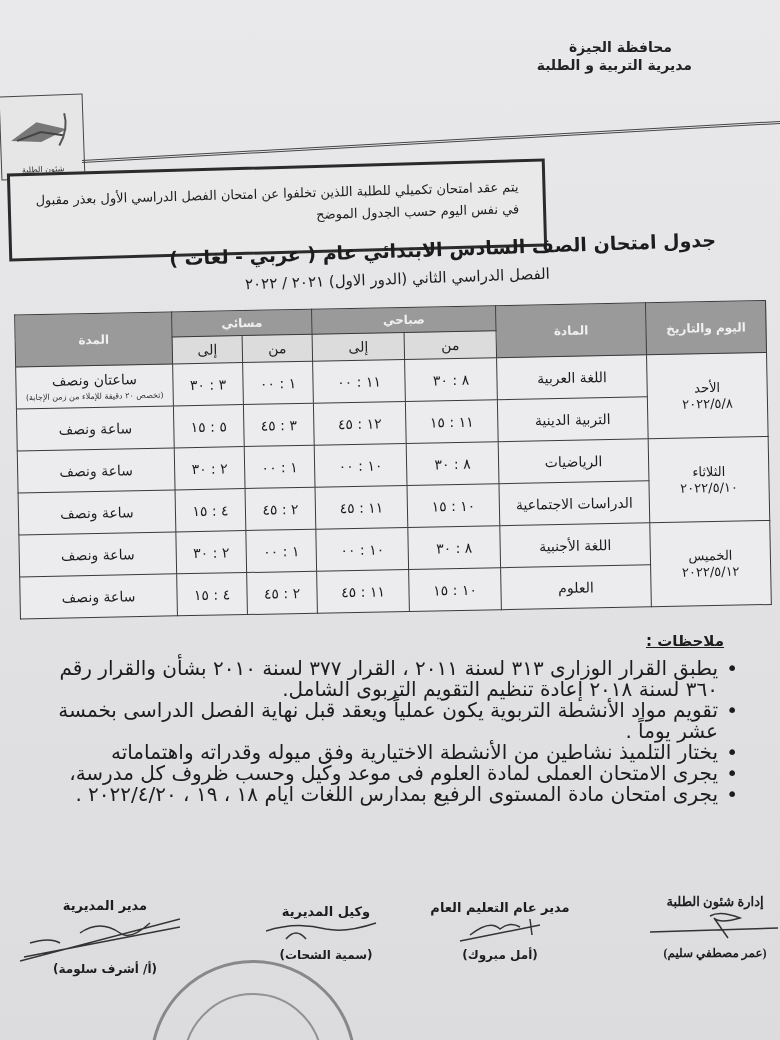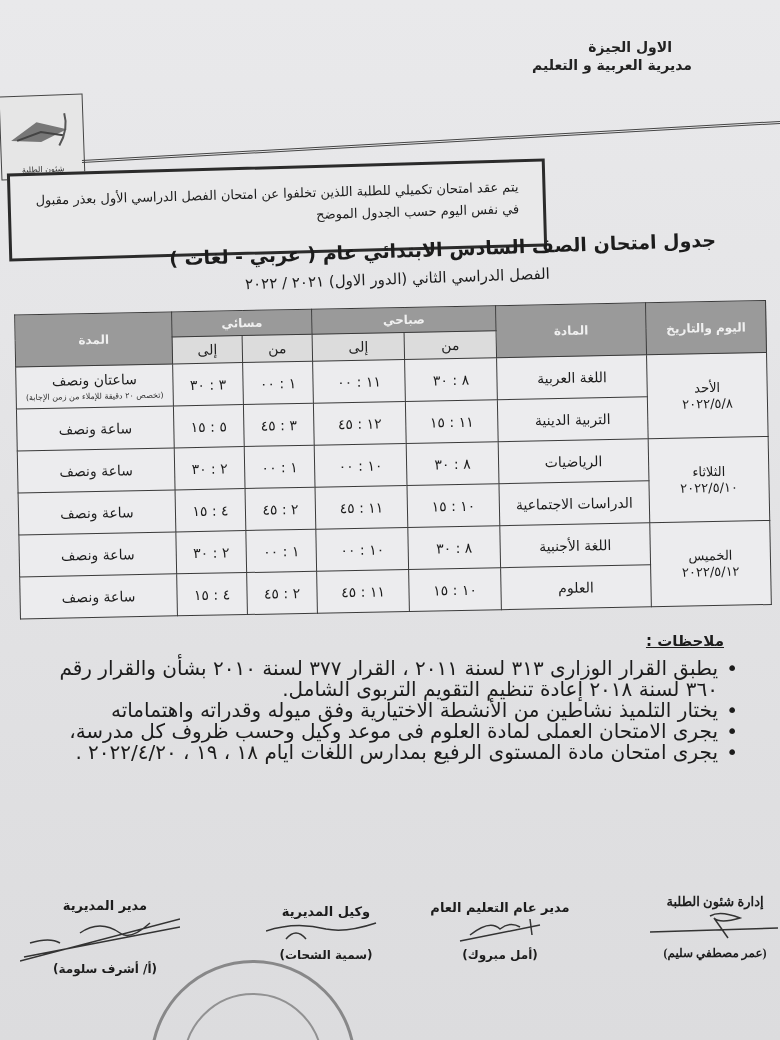--- a/index.html
+++ b/index.html
@@ -37,22 +37,22 @@
   .sig { font-weight:bold; font-size:13px; text-align:center; white-space:nowrap; }
   .sig .name { font-size:12px; margin-top:26px; }
   .stamp { left:150px; top:960px; width:200px; height:200px; border-radius:50%; border:3px solid #444; opacity:.55; }
   .stamp::after { content:""; position:absolute; left:30px; top:30px; right:30px; bottom:30px; border-radius:50%; border:2px solid #555; }
   .scribble path { fill:none; stroke:#333; stroke-width:1.5; }
 </style>
 </head>
 <body>
 
 <div class="abs header-block">
-  <div class="h1">الاول الجيزة</div>
-  <div class="h2">مديرية العربية و التعليم</div>
+  <div class="h1">محافظة الجيزة</div>
+  <div class="h2">مديرية التربية و الطلبة</div>
 </div>
 
 <div class="abs logo-box">
   <svg class="logo-emblem" viewBox="0 0 64 40">
     <path d="M4 30 L30 12 L60 20 L34 32 Z" fill="#777"></path>
     <path d="M10 30 L34 22 L56 26" stroke="#444" stroke-width="2" fill="none"></path>
     <path d="M58 4 Q62 20 52 36" stroke="#555" stroke-width="2" fill="none"></path>
   </svg>
   <div class="logo-text">شئون الطلبة</div>
 </div>
@@ -157,20 +157,21 @@
         <td class="dur">ساعة ونصف</td>
       </tr>
     </tbody>
   </table>
 </div>
 
 <div class="abs notes-title">ملاحظات :</div>
 <div class="abs notes">
   <ul>
     <li>يطبق القرار الوزارى ٣١٣ لسنة ٢٠١١ ، القرار ٣٧٧ لسنة ٢٠١٠ بشأن والقرار رقم ٣٦٠ لسنة ٢٠١٨ إعادة تنظيم التقويم التربوى الشامل.</li>
+    <li>تقويم مواد الأنشطة التربوية يكون عملياً ويعقد قبل نهاية الفصل الدراسى بخمسة عشر يوماً .</li>
     <li>يختار التلميذ نشاطين من الأنشطة الاختيارية وفق ميوله وقدراته واهتماماته</li>
     <li>يجرى الامتحان العملى لمادة العلوم فى موعد وكيل وحسب ظروف كل مدرسة،</li>
     <li>يجرى امتحان مادة المستوى الرفيع بمدارس اللغات ايام ١٨ ، ١٩ ، ٢٠٢٢/٤/٢٠ .</li>
   </ul>
 </div>
 
 <div class="abs stamp"></div>
 
 <div class="abs sig" style="right:0; top:894px; width:130px;font-family:Liberation Serif, serif;">
   <div>إدارة شئون الطلبة</div>

